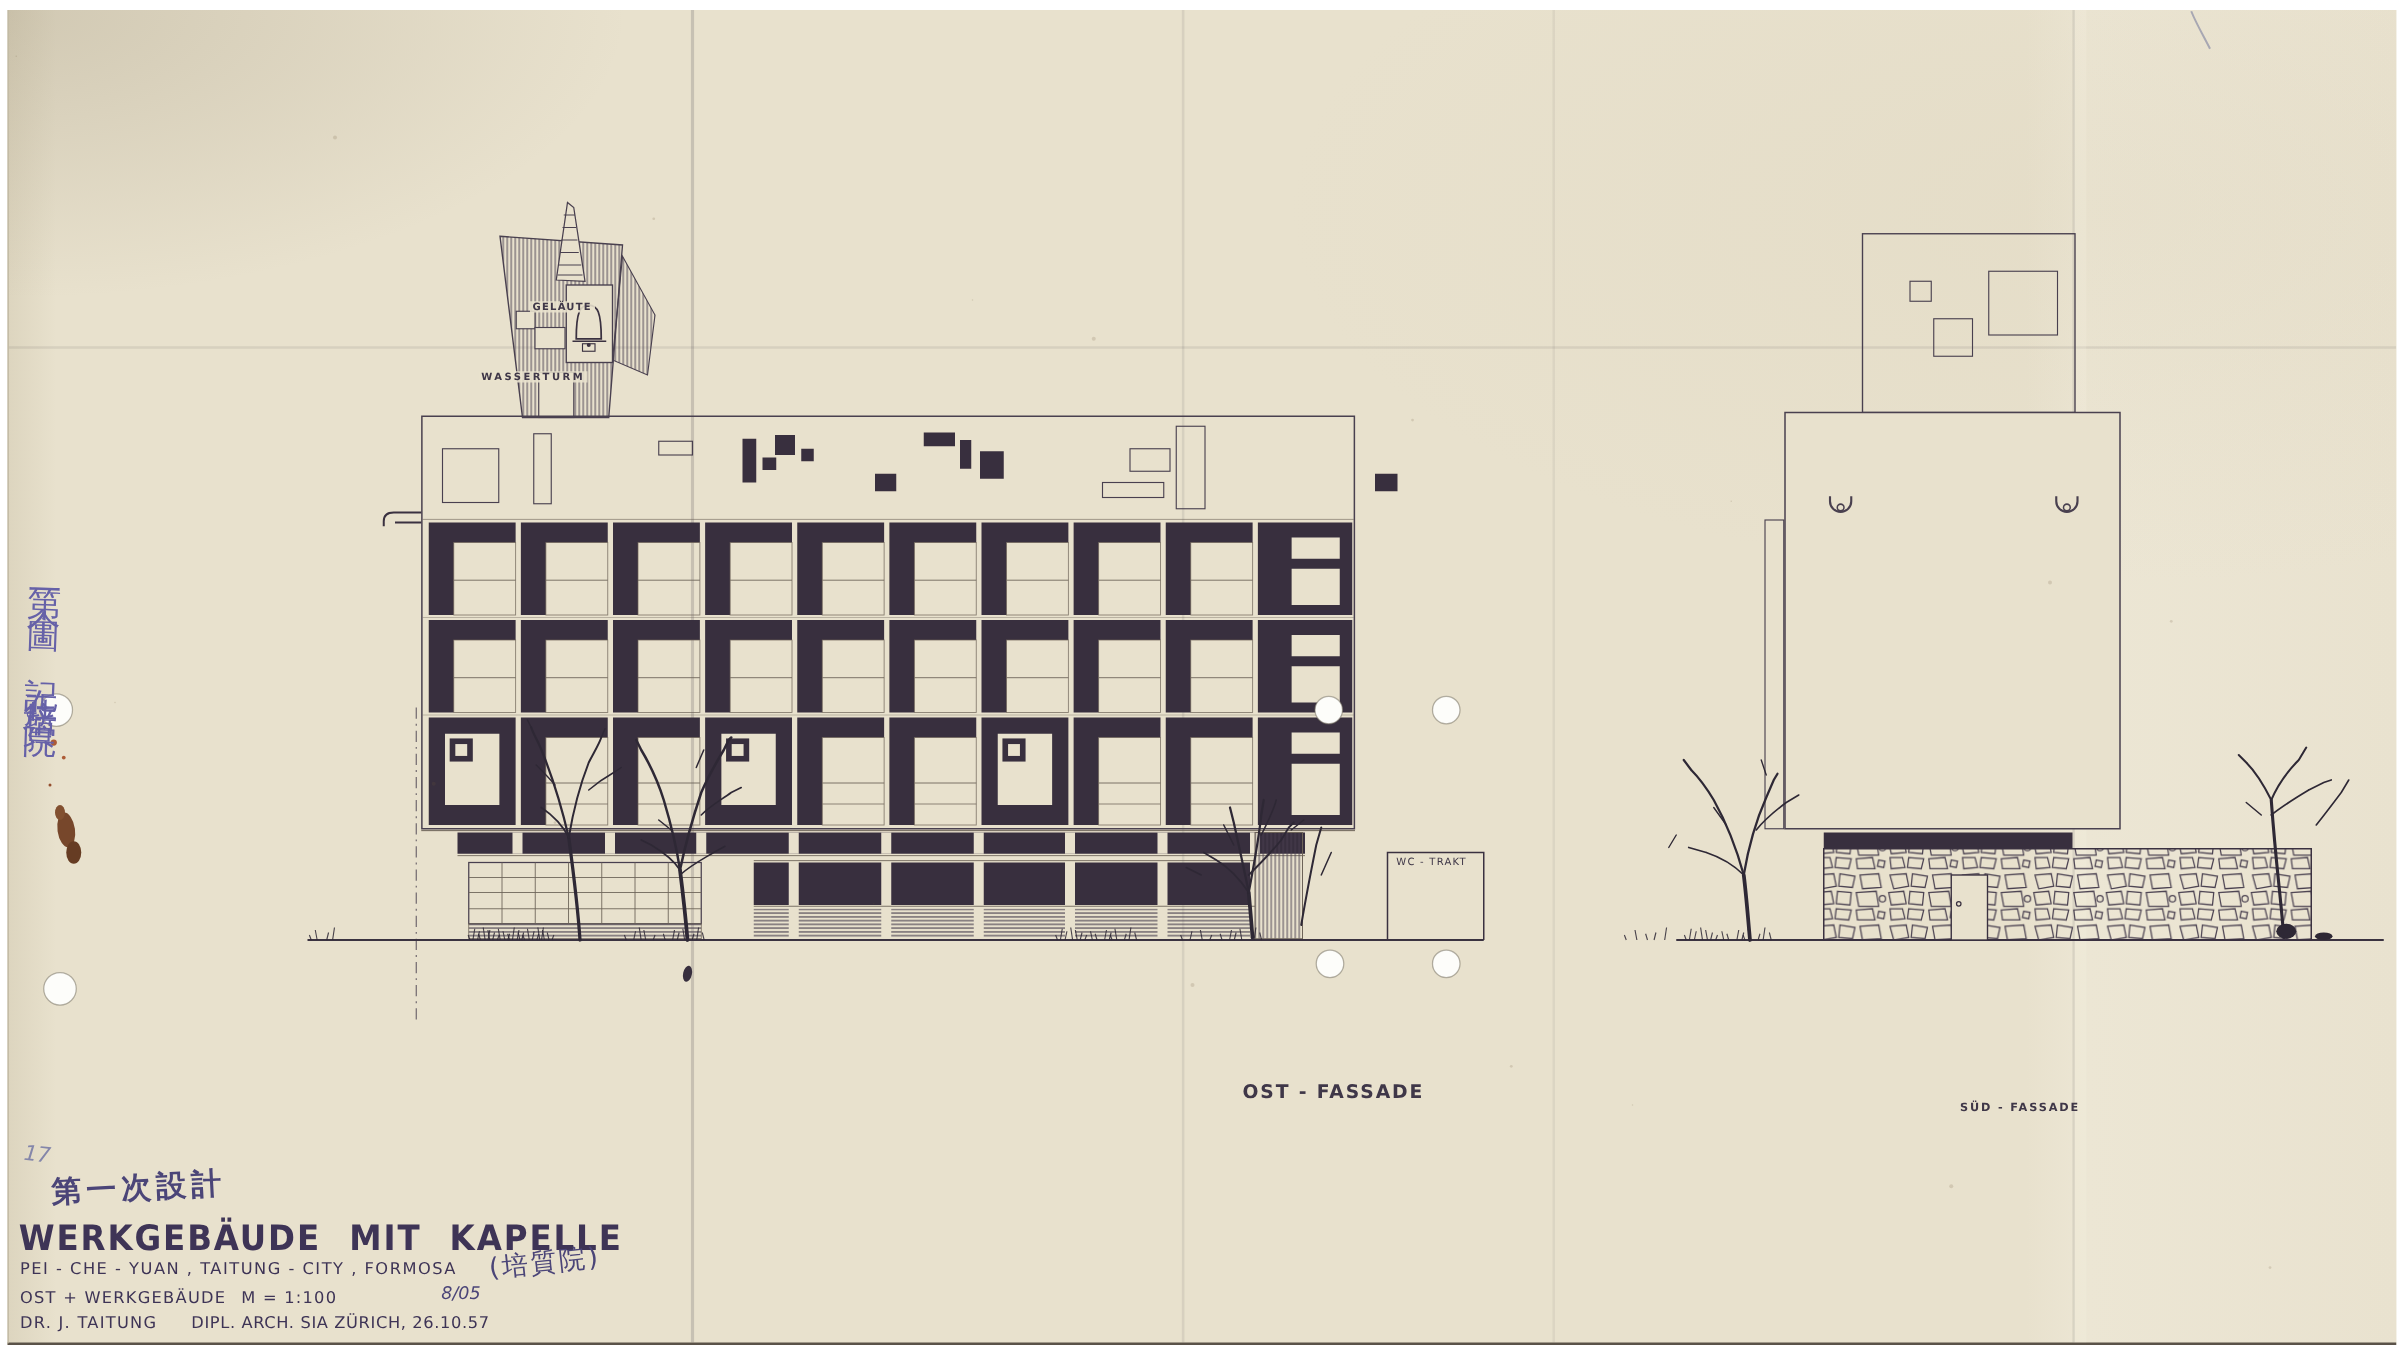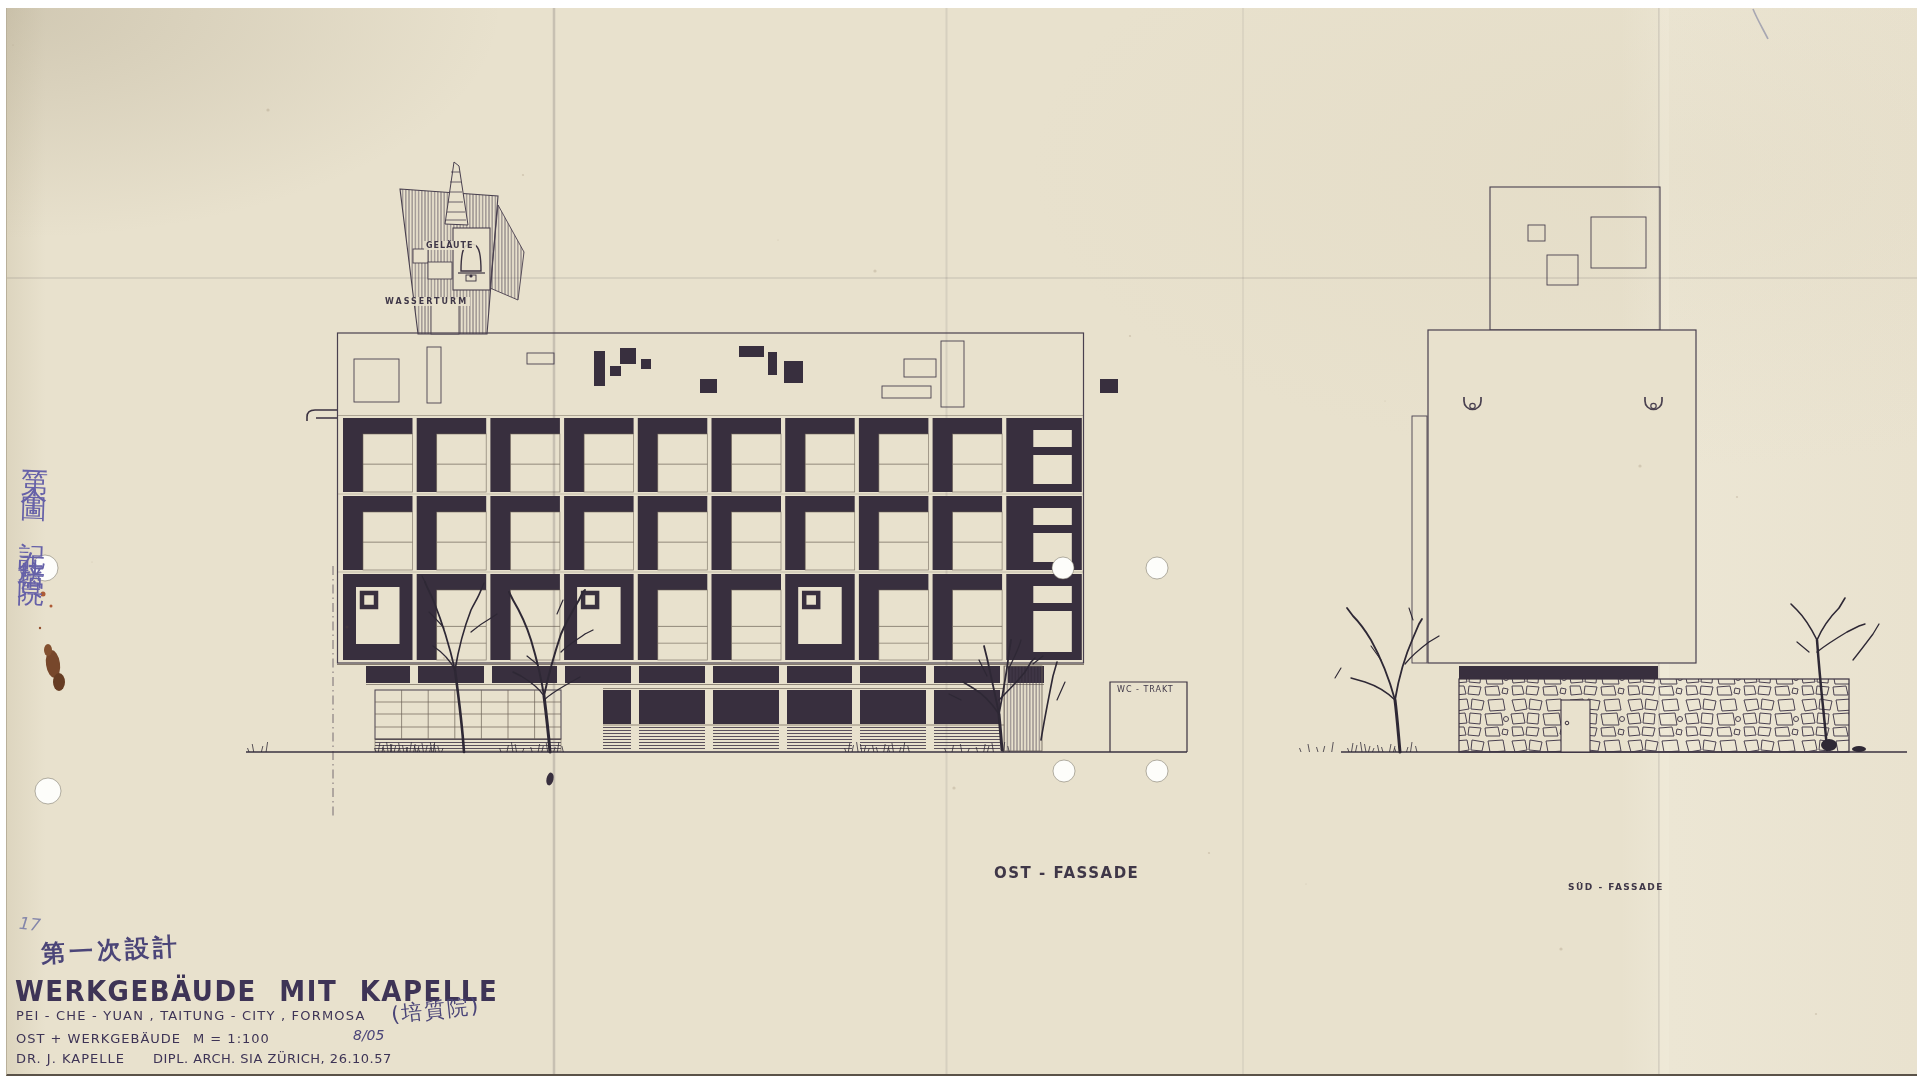--- a/index.html
+++ b/index.html
@@ -471,16 +471,16 @@
     <div class="lbl blueink" style="left:8px;top:312px;writing-mode:vertical-rl;font-size:27px;letter-spacing:9px;height:410px;transform:rotate(2deg);">第一个圖，記在培質院。</div>
 
     <div class="lbl pencil" style="left:12px;top:906px;font-size:17px;font-style:italic;transform:rotate(6deg);">17</div>
     <div class="lbl hand" style="left:34px;top:926px;font-size:24px;letter-spacing:4px;font-weight:600;transform:rotate(-3deg);">第一次設計</div>
     <div class="lbl ink" style="left:8px;top:968px;font-size:26px;font-weight:bold;letter-spacing:1.5px;word-spacing:12px;transform:scaleY(1.08);">WERKGEBÄUDE  MIT  KAPELLE</div>
     <div class="lbl ink" style="left:9px;top:1000px;font-size:13px;letter-spacing:1.2px;">PEI - CHE - YUAN ,  TAITUNG - CITY ,  FORMOSA</div>
     <div class="lbl hand" style="left:384px;top:988px;font-size:21px;letter-spacing:2px;transform:rotate(-6deg);">(培質院)</div>
     <div class="lbl ink" style="left:9px;top:1023px;font-size:13px;letter-spacing:1px;">OST + WERKGEBÄUDE</div>
     <div class="lbl ink" style="left:186px;top:1023px;font-size:13px;letter-spacing:1px;">M = 1:100</div>
     <div class="lbl hand" style="left:346px;top:1019px;font-size:14px;font-style:italic;">8/05</div>
-    <div class="lbl ink" style="left:9px;top:1043px;font-size:13px;letter-spacing:1px;">DR. J. KAPELLE</div>
+    <div class="lbl ink" style="left:9px;top:1043px;font-size:13px;letter-spacing:1px;">DR. J. TAITUNG</div>
     <div class="lbl ink" style="left:146px;top:1043px;font-size:13px;letter-spacing:0.5px;">DIPL. ARCH. SIA  ZÜRICH, 26.10.57</div>
   </div>
 </div>
 
 </body></html>

